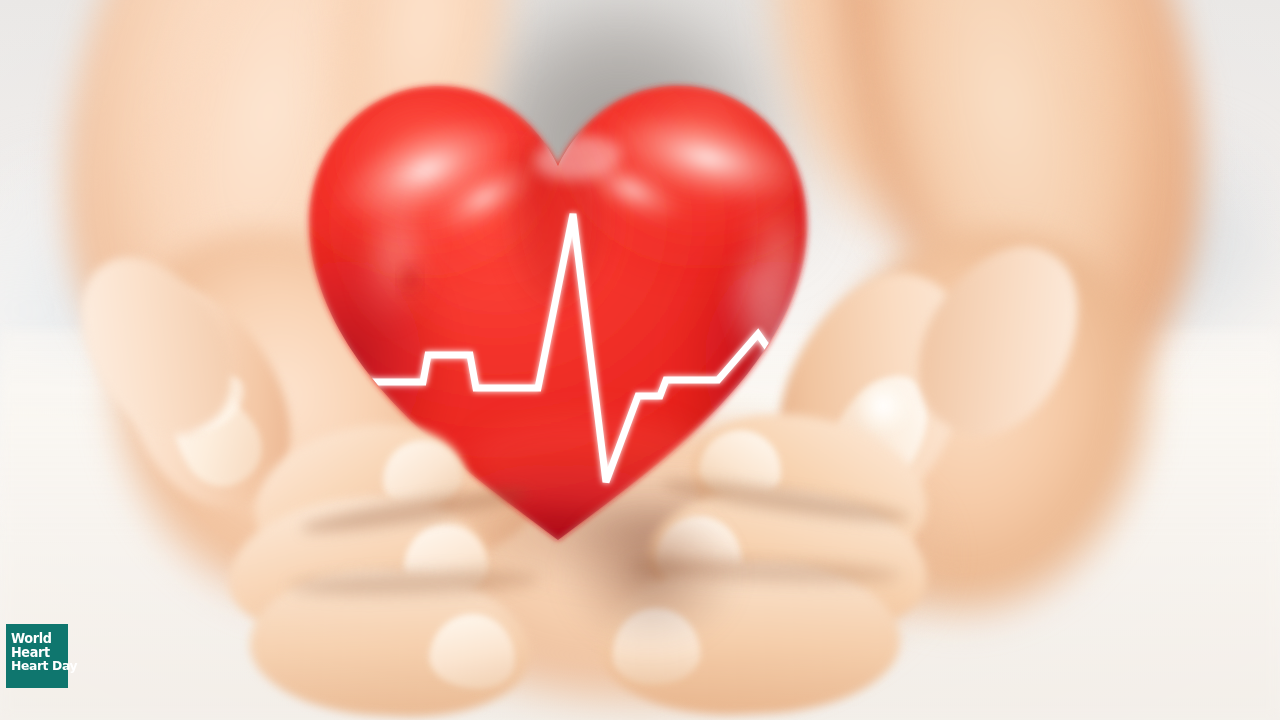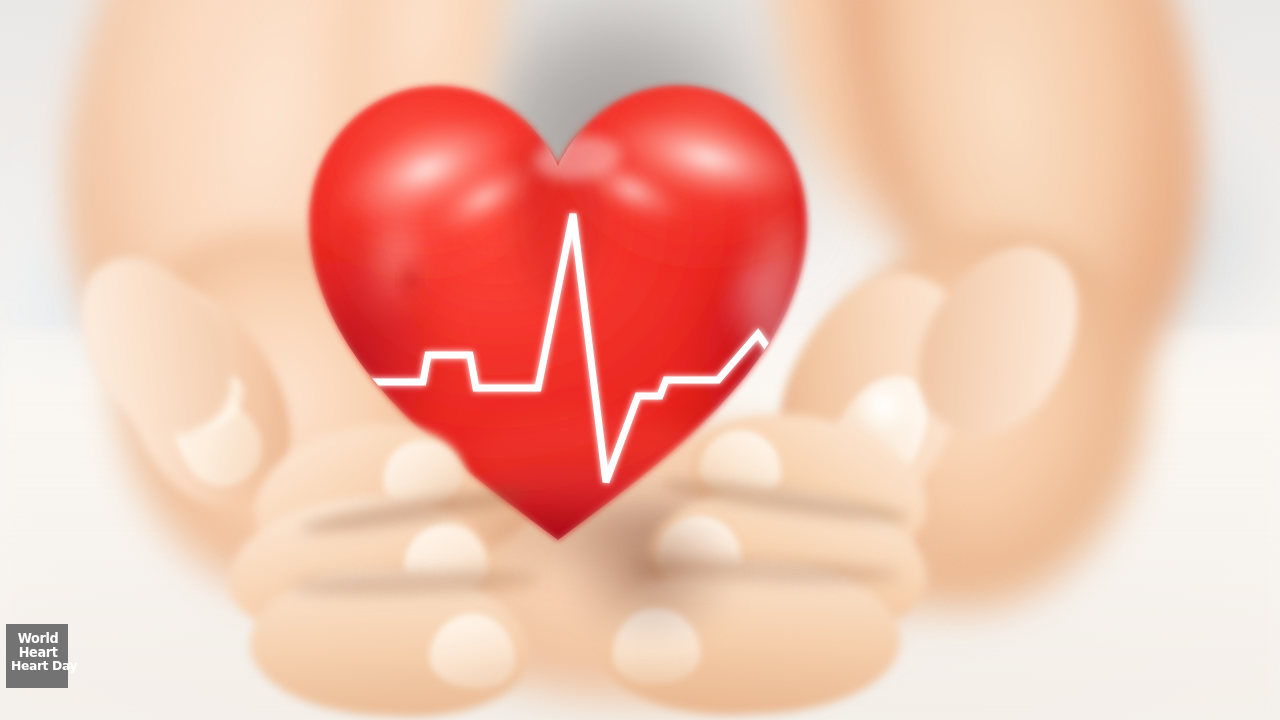--- a/index.html
+++ b/index.html
@@ -403,19 +403,19 @@
   <div style="position:absolute;left:660px;top:490px;width:250px;height:22px;border-radius:50%;
               transform:rotate(8deg);background:rgba(150,92,60,0.32);filter:blur(7px);"></div>
   <div style="position:absolute;left:630px;top:560px;width:270px;height:22px;border-radius:50%;
               transform:rotate(2deg);background:rgba(150,92,60,0.28);filter:blur(8px);"></div>
   <div style="position:absolute;left:560px;top:500px;width:180px;height:150px;border-radius:50%;
               background:radial-gradient(ellipse 50% 50% at 50% 50%,rgba(110,56,34,0.45) 0%,rgba(140,80,52,0.2) 55%,rgba(170,110,80,0) 100%);
               filter:blur(12px);"></div>
 
   <div class="vignette"></div>
 
-  <div id="logo" style="background: #737373; text-align: center;">
+  <div id="logo" style="background: #0f766e;">
     <span class="ln l1" style="color: rgb(255, 255, 255);">World</span>
     <span class="ln l2" style="color: rgb(255, 255, 255);">Heart</span>
     <span class="ln l3" style="color: rgb(255, 255, 255);">Heart Day</span>
   </div>
 
 </div>
 
 </body></html>

